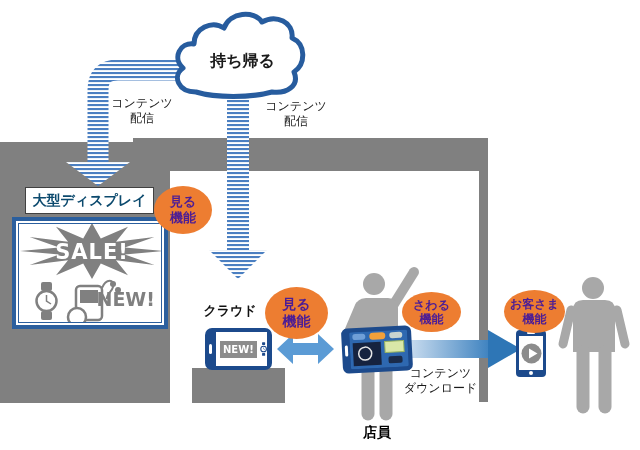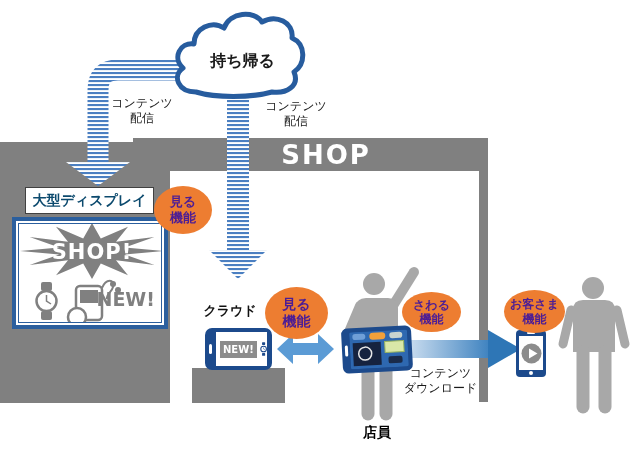--- a/index.html
+++ b/index.html
@@ -111,21 +111,20 @@
     </g>
   </svg>
 
   <div class="abs t" style="left:200px;top:51px;width:85px;font-size:16px;font-weight:bold;z-index:2;">持ち帰る</div>
 
   <div class="delivery t" style="left:102px;top:96px;width:80px;">コンテンツ
 配信</div>
   <div class="delivery t" style="left:256px;top:99px;width:80px;">コンテンツ
 配信</div>
 
-  <div class="shop-title" style="left:256px;top:140px;width:140px;">SHOP</div>
 
   <div class="display-label">大型ディスプレイ</div>
   <div class="display">
     <div class="display-inner">
       <svg width="146" height="103" viewBox="0 0 146 103">
         <polygon fill="#808080" points="145,27 105.8,30.4 135.4,41 97,36.2 109,51.2 81.8,39.6 73,55 64.2,39.6 37,51.2 49,36.2
                   10.6,41 40.2,30.4 1,27 40.2,23.6 10.6,13 49,17.8 37,2.8 64.2,14.4 73,-1 81.8,14.4
                   109,2.8 97,17.8 135.4,13 105.8,23.6"></polygon>
 
         <g stroke="#808080" fill="#808080">
@@ -137,21 +136,21 @@
 
         <g stroke="#808080" fill="none">
           <rect x="57" y="62" width="26" height="34" rx="4" stroke-width="2.5" fill="#fff"></rect>
           <rect x="61" y="66" width="18" height="13" fill="#808080" stroke="none"></rect>
           <circle cx="58" cy="93" r="9" stroke-width="2.5" fill="#fff"></circle>
           <path d="M83,64 C87,54 96,55 94,63 C93,68 87,70 88,75" stroke-width="2"></path>
           <circle cx="94" cy="60" r="3" fill="#808080" stroke="none"></circle>
           <circle cx="99" cy="66" r="3" fill="#808080" stroke="none"></circle>
         </g>
       </svg>
-      <div class="sale-text">SHOP!</div>
+      <div class="sale-text">SALE!</div>
       <div class="new-big">NEW!</div>
     </div>
   </div>
 
   <div class="bubble" style="left:154px;top:186px;width:58px;height:48px;font-size:13px;">見る
 機能</div>
   <div class="bubble" style="left:265px;top:287px;width:63px;height:52px;font-size:14px;">見る
 機能</div>
   <div class="bubble" style="left:402px;top:292px;width:59px;height:40px;font-size:12px;">さわる
 機能</div>

